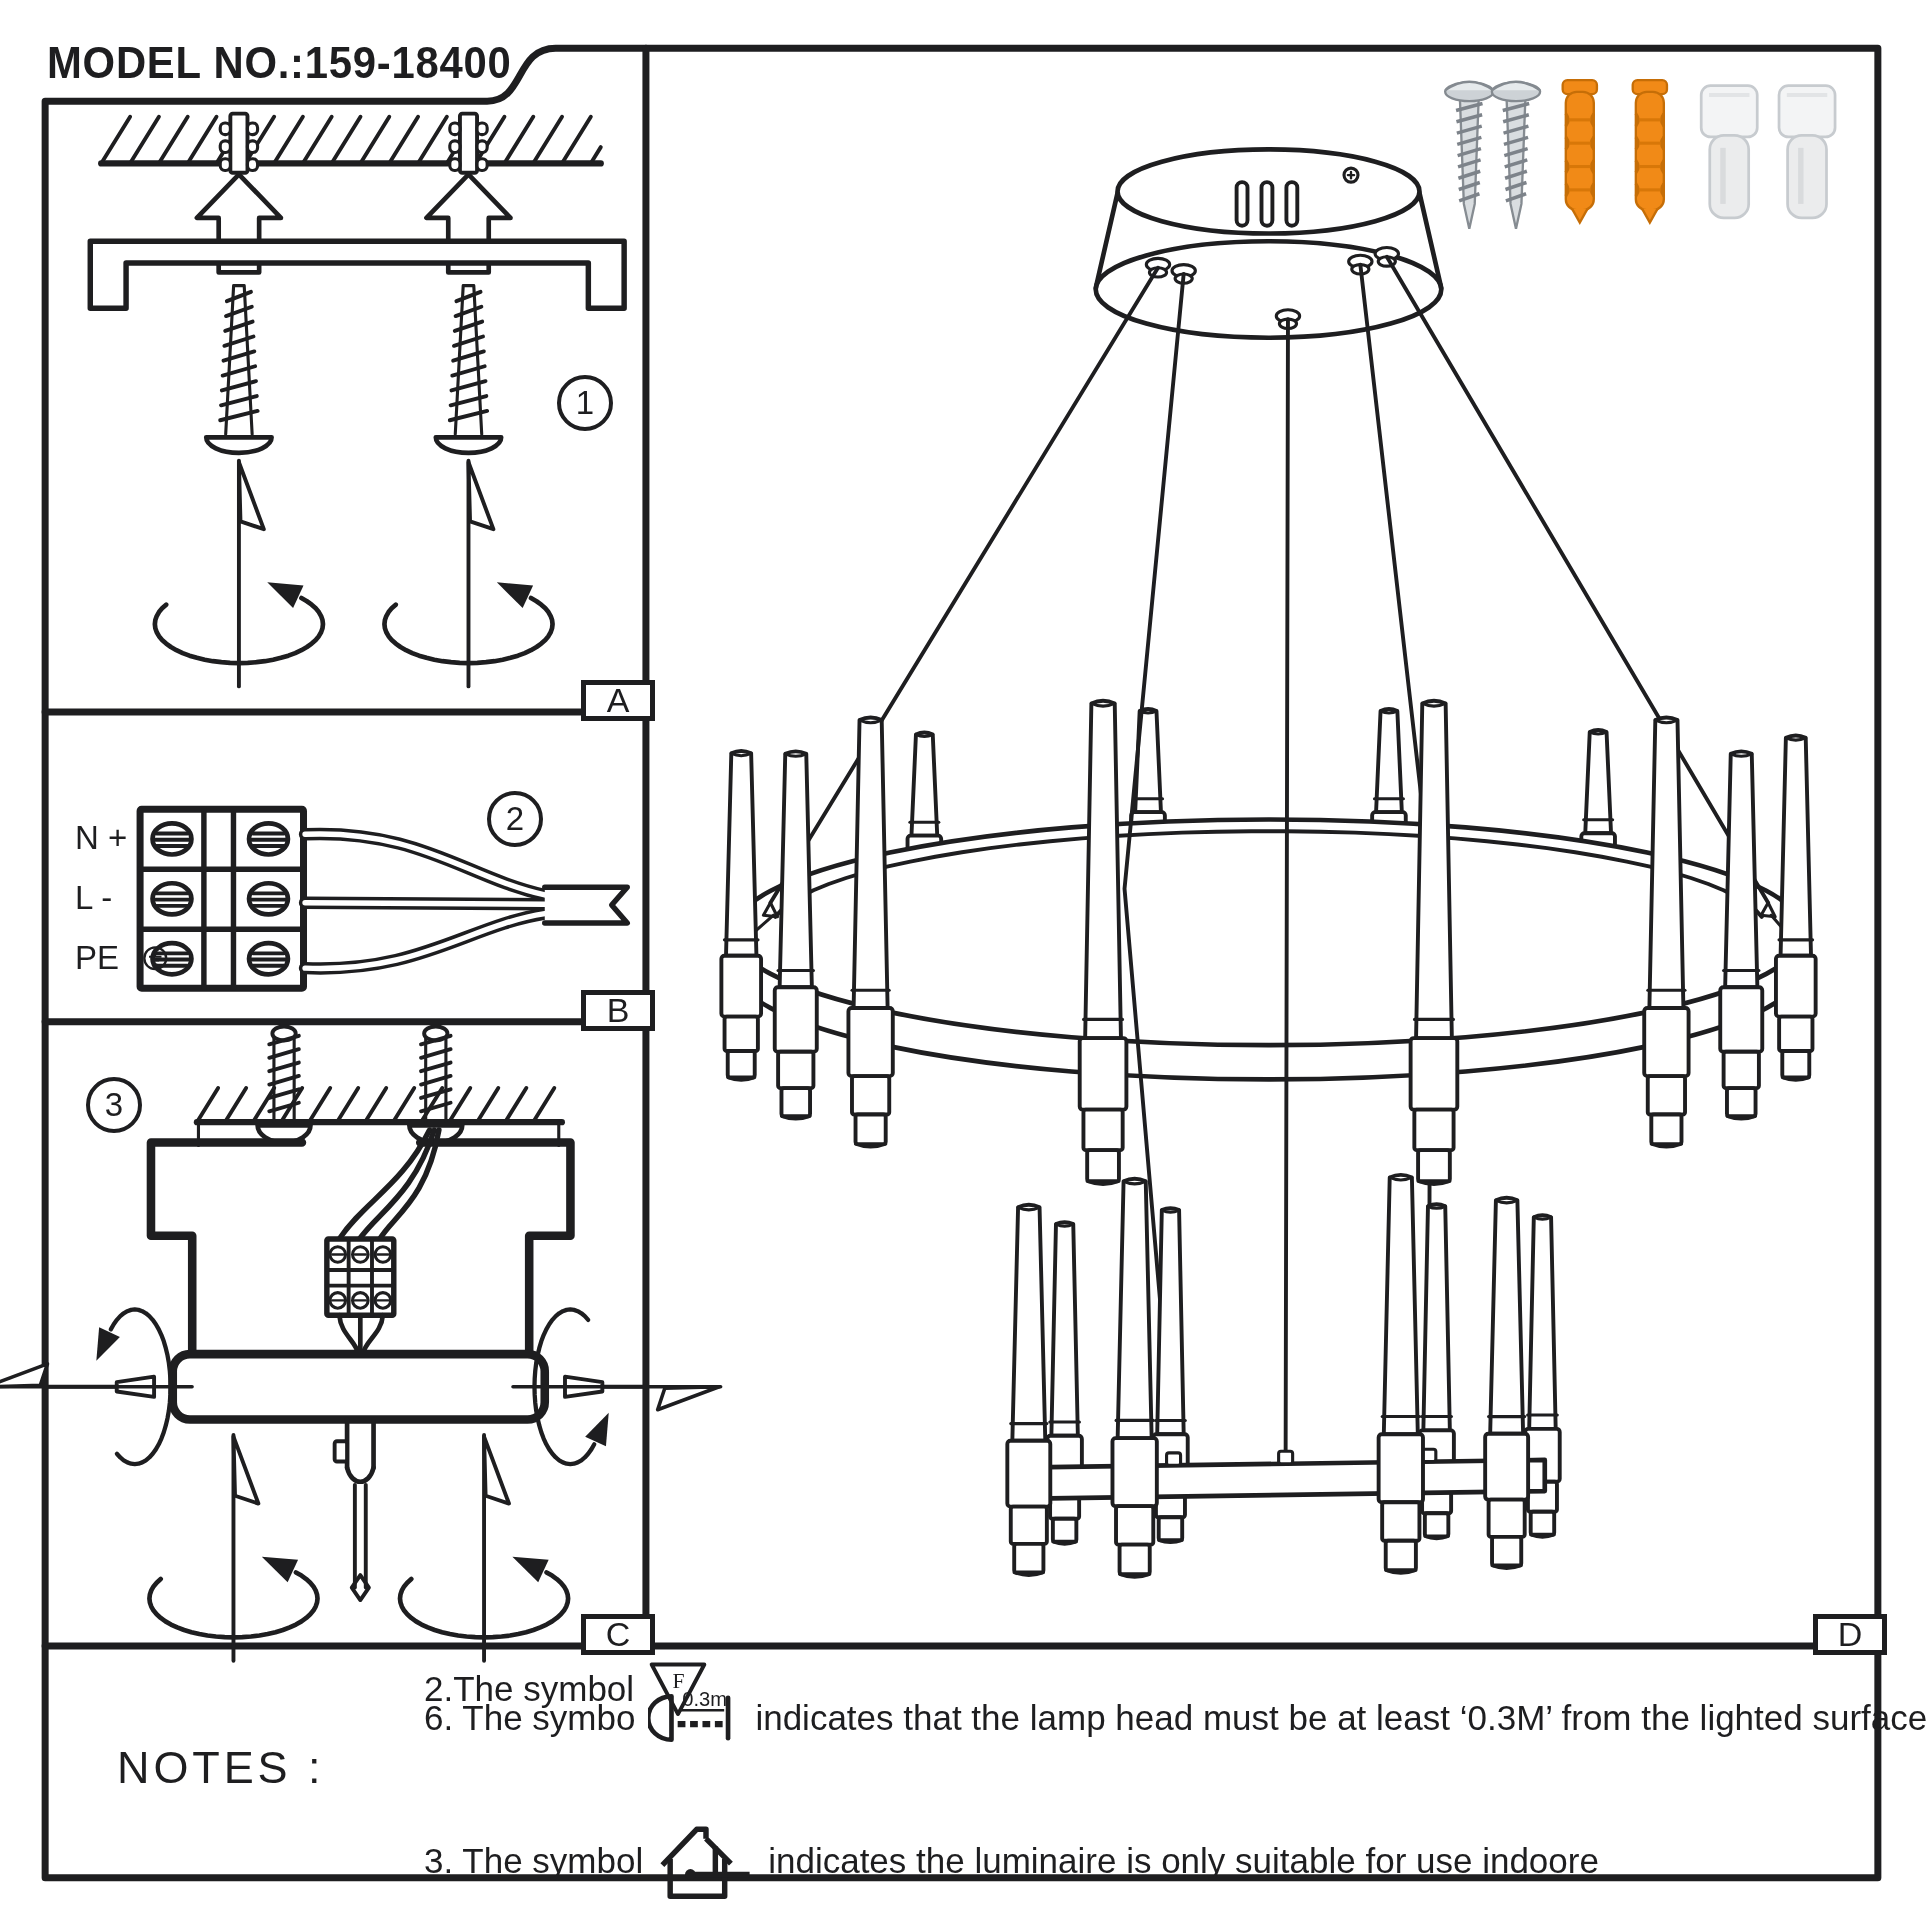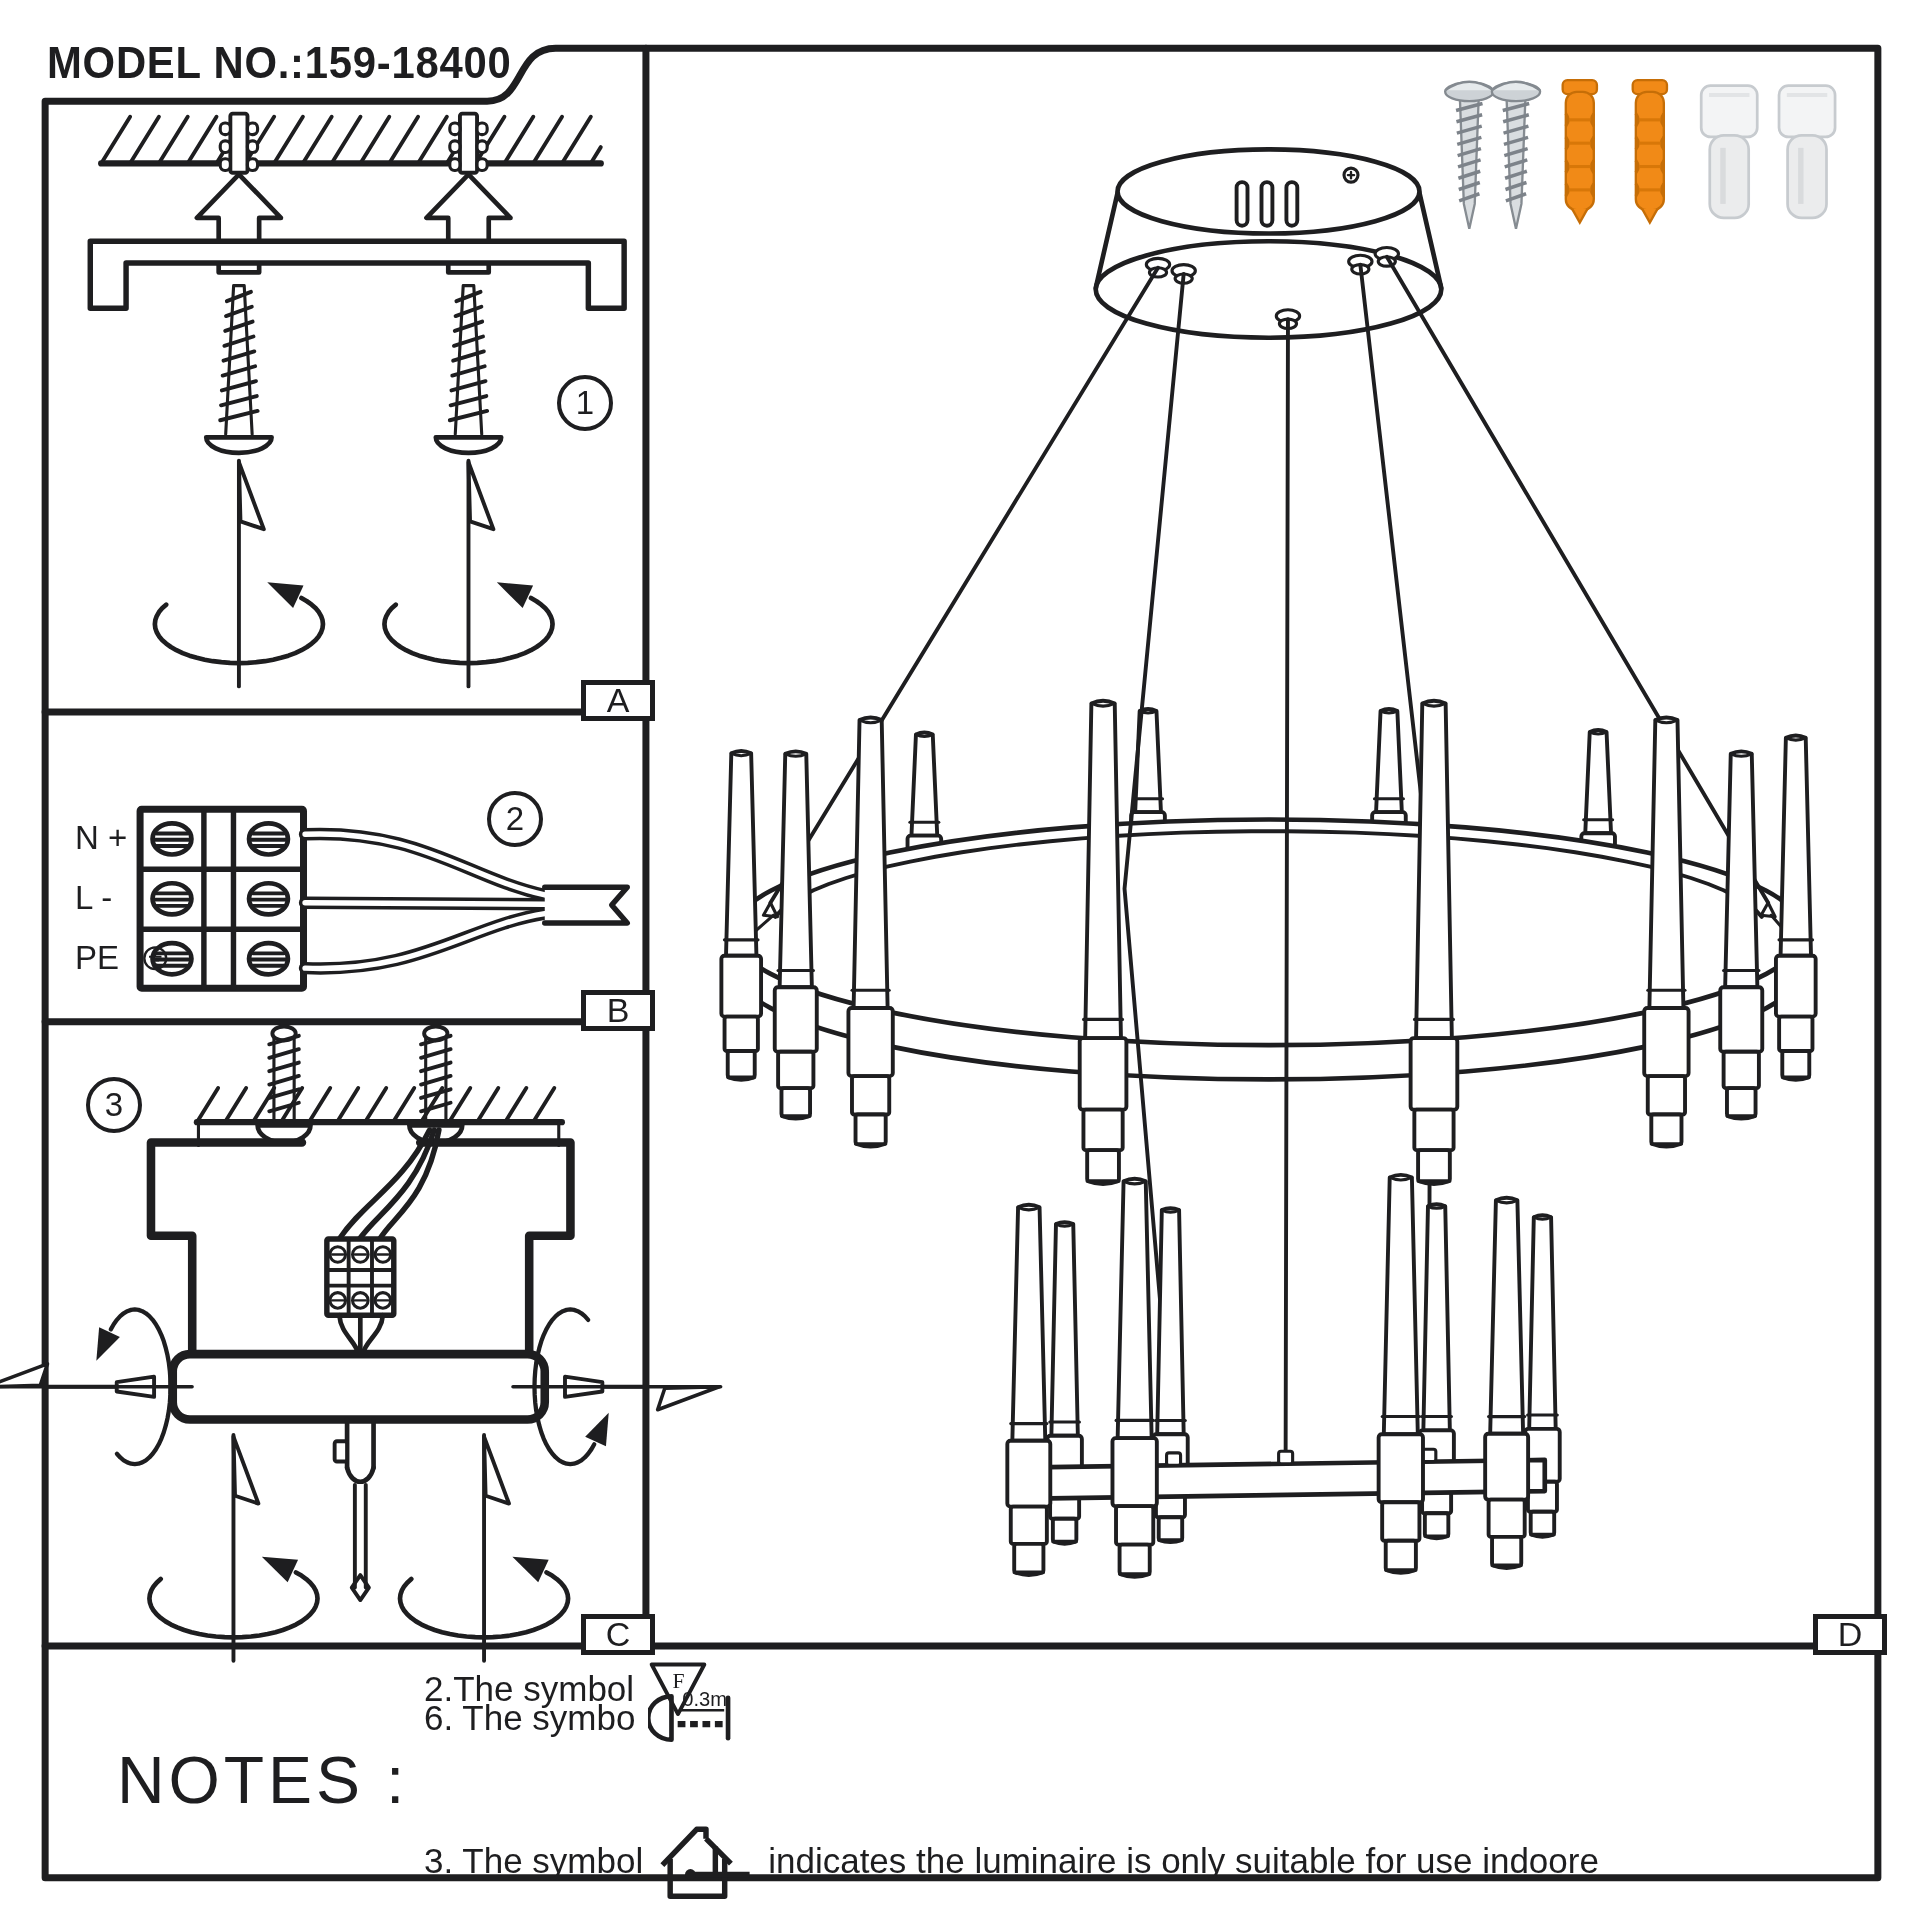--- a/index.html
+++ b/index.html
@@ -9,21 +9,21 @@
   #art{position:absolute;left:0;top:0;}
   .title{left:47px;top:37px;font-size:45px;font-weight:700;letter-spacing:0.8px;
          transform:scaleX(0.93);transform-origin:left top;white-space:nowrap;}
   .label-box{width:64px;height:31px;border:5.4px solid #1e1e20;background:#fff;
              display:flex;align-items:center;justify-content:center;
              font-size:34px;font-weight:400;}
   .step-circle{width:48px;height:48px;border:4.7px solid #1e1e20;border-radius:50%;
                background:#fff;display:flex;align-items:center;justify-content:center;
                font-size:33px;}
   .wire-label{font-size:33px;display:flex;align-items:center;gap:6.2px;white-space:nowrap;}
-  .notes-heading{left:117px;top:1742px;font-size:66px;letter-spacing:3.9px;font-weight:500;white-space:nowrap;}
+  .notes-heading{left:117px;top:1742px;font-size:45px;letter-spacing:3.9px;font-weight:500;white-space:nowrap;}
   .note-line{left:424px;display:flex;align-items:center;gap:12.5px;font-size:35px;white-space:nowrap;}
   .note-line svg{flex:0 0 auto;}
 </style>
 </head>
 <body>
 
 <svg id="art" width="1930" height="1930" viewBox="0 0 2480 2480">
     <g>
       <path d="M58,130 L626,130 C674,130 662,62 714,62 L2413,62 L2413,2413 L58,2413 Z" fill="none" stroke="#1e1e20" stroke-width="9" stroke-linejoin="round" stroke-linecap="round"></path>
       <line x1="830" y1="62" x2="830" y2="2115" stroke="#1e1e20" stroke-width="9" stroke-linecap="round"></line>
@@ -605,20 +605,21 @@
 
 <div class="abs note-line" style="top:1687px;">
   <span>6. The symbo</span>
   <svg width="95" height="62" viewBox="0 0 122 80" style="font-size:45px">
     <path d="M30,12 L30,68 M30,12 A30,28 0 0 0 30,68" fill="none" stroke="#1e1e20" stroke-width="6" stroke-linecap="round"></path>
     <path d="M38,48 h10 M54,48 h10 M70,48 h10 M86,48 h10" stroke="#1e1e20" stroke-width="8"></path>
     <path d="M103,14 L103,66" stroke="#1e1e20" stroke-width="6" stroke-linecap="round"></path>
     <path d="M40,30 H98" stroke="#1e1e20" stroke-width="3"></path>
     <text x="44" y="24" font-size="26" fill="#1e1e20">0.3m</text>
   </svg>
+  <span>indicates that the lamp head must be at least ‘0.3M’ from the lighted surface</span>
 </div>
 
 <div class="abs note-line" style="top:1658px;">
   <span>2.The symbol</span>
   <svg width="62" height="61" viewBox="0 0 80 78" style="font-size:45px">
     <path d="M6,8 L74,8 L40,72 Z" fill="none" stroke="#1e1e20" stroke-width="5" stroke-linejoin="round"></path>
     <text x="33" y="38" font-size="28" font-family="Liberation Serif, serif" fill="#1e1e20">F</text>
   </svg>
 </div>
 

